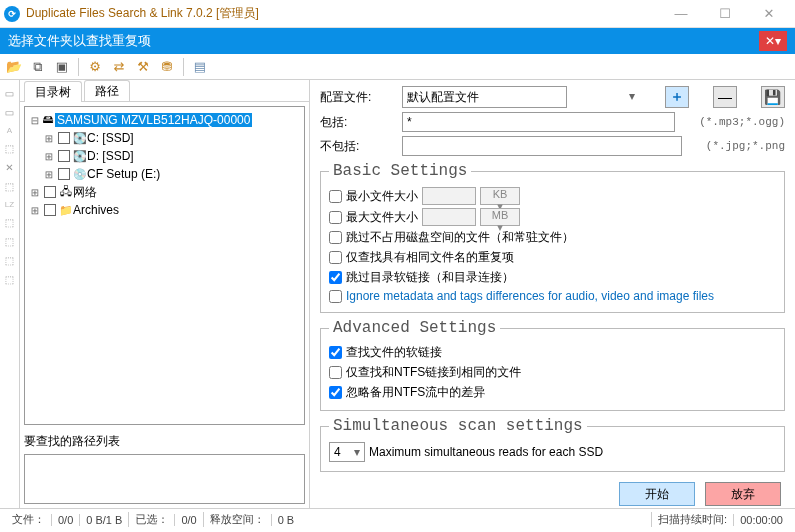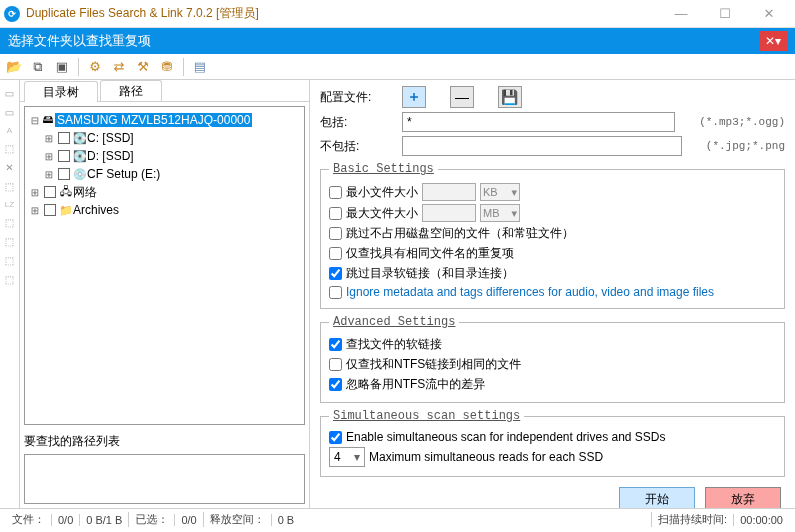--- a/index.html
+++ b/index.html
@@ -12,46 +12,46 @@
 .subbar { height: 26px; background: #0a8fe6; display: flex; align-items: center; padding: 0 8px; color: #fff; font-size: 13px; justify-content: flex-end; }
 .subbar .close-red { margin-left: auto; background: #e04040; width: 28px; height: 20px; display: flex; align-items: center; justify-content: center; color: #fff; font-size: 12px; }
 .toolbar { height: 26px; display: flex; align-items: center; padding: 2px 4px; gap: 4px; border-bottom: 1px solid #d0d0d0; }
 .toolbar .tbtn { width: 20px; height: 20px; display: flex; align-items: center; justify-content: center; font-size: 13px; color: #555; cursor: pointer; }
 .toolbar .sep { width: 1px; height: 18px; background: #ccc; margin: 0 2px; }
 .content { display: flex; height: 428px; }
 .left-strip { width: 20px; border-right: 1px solid #d0d0d0; display: flex; flex-direction: column; align-items: center; gap: 8px; padding-top: 8px; color: #999; font-size: 10px; }
 .left-strip span { writing-mode: horizontal-tb; }
 .left-panel { width: 290px; border-right: 1px solid #d0d0d0; display: flex; flex-direction: column; }
 .tabs { display: flex; border-bottom: 1px solid #d0d0d0; height: 22px; padding-left: 4px; }
-.tabs .tab { padding: 2px 18px; border: 1px solid #d0d0d0; border-bottom: none; background: #fff; font-size: 12px; margin-right: 2px; border-radius: 3px 3px 0 0; }
+.tabs .tab { padding: 2px 10px; border: 1px solid #d0d0d0; border-bottom: none; background: #fff; font-size: 12px; margin-right: 2px; border-radius: 3px 3px 0 0; }
 .tabs .tab.active { background: #fff; position: relative; top: 1px; }
 .tree { flex: 1; border: 1px solid #999; margin: 4px; padding: 4px; overflow: auto; font-family: "Courier New", monospace; font-size: 12px; }
 .tree .node { display: flex; align-items: center; height: 18px; white-space: nowrap; }
 .tree .exp { width: 12px; text-align: center; color: #666; font-size: 10px; cursor: pointer; }
 .tree .chk { width: 12px; height: 12px; border: 1px solid #666; margin: 0 3px; }
 .tree .fico { width: 14px; text-align: center; font-size: 11px; }
 .tree .sel { background: #0a8fe6; color: #fff; padding: 0 2px; }
 .pathlabel { margin: 4px; font-size: 12px; }
 .pathbox { height: 50px; border: 1px solid #999; margin: 0 4px 4px 4px; }
 .right-panel { flex: 1; padding: 6px 10px; display: flex; flex-direction: column; gap: 4px; overflow: hidden; }
 .row { display: flex; align-items: center; gap: 24px; }
 .row label { width: 58px; font-size: 12px; }
 .row .select-wide { flex: 1; height: 22px; border: 1px solid #999; padding: 0 4px; background: #fff; font-size: 12px; appearance: none; }
 .row .select-wrap { position: relative; flex: 1; }
 .row .select-wrap::after { content: "▾"; position: absolute; right: 6px; top: 3px; color: #666; pointer-events: none; }
 .row .smbtn { width: 24px; height: 22px; border: 1px solid #999; background: #e8e8e8; display: flex; align-items: center; justify-content: center; font-size: 14px; }
 .row .smbtn.plus { background: #cde8ff; color: #0a6fc0; font-weight: bold; }
 .row input[type=text] { height: 20px; border: 1px solid #999; padding: 0 4px; font-size: 12px; }
 .row .hint { color: #666; font-family: "Courier New", monospace; font-size: 11px; white-space: nowrap; }
 fieldset { border: 1px solid #bbb; padding: 4px 8px 6px 8px; margin-top: 2px; }
-fieldset legend { font-family: "Courier New", monospace; font-size: 12px; color: #555; padding: 0 4px; text-decoration: underline; }
+fieldset legend { font-family: "Courier New", monospace; font-size: 16px; color: #555; padding: 0 4px; }
 .chkrow { display: flex; align-items: center; gap: 4px; margin: 3px 0; font-size: 12px; }
 .chkrow input[type=checkbox] { width: 13px; height: 13px; }
 .chkrow .numbox { width: 54px; height: 18px; border: 1px solid #aaa; background: #f2f2f2; }
-.chkrow .unitbox { width: 40px; height: 18px; border: 1px solid #aaa; background: #f2f2f2; font-size: 11px; padding: 0 2px; display: flex; align-items: center; justify-content: space-between; color: #888; }
+.chkrow .unitbox { width: 40px; height: 18px; border: 1px solid #aaa; background: #f2f2f2; font-size: 11px; padding: 0 2px; display: flex; align-items: center; justify-content: space-between; color: #888; flex-direction: column; }
 .chkrow.link { color: #0a6fc0; font-family: "Courier New", monospace; }
 .simul-n { width: 36px; height: 20px; border: 1px solid #999; display: flex; align-items: center; justify-content: space-between; padding: 0 4px; font-size: 12px; }
 .bottom-btns { margin-top: auto; display: flex; justify-content: flex-end; gap: 10px; padding: 6px 4px; }
 .bottom-btns button { width: 76px; height: 24px; border: 1px solid #888; background: #fca5a5; font-size: 12px; }
 .bottom-btns button.primary { background: #cde8ff; border-color: #6aa8d8; }
 .statusbar { height: 22px; border-top: 1px solid #d0d0d0; display: flex; align-items: center; padding: 0 6px; font-size: 11px; color: #444; flex-wrap: nowrap; }
 .statusbar .cell { padding: 0 6px; border-left: 1px solid #ccc; }
 .statusbar .cell:first-child { border-left: none; }
 .statusbar .right { margin-left: auto; }
 .inp-include { flex: 1; }
@@ -144,20 +144,21 @@
           <span>Archives</span>
         </div>
     </div>
     <div class="pathlabel">要查找的路径列表</div>
     <div class="pathbox"></div>
   </div>
 
   <div class="right-panel">
     <div class="row">
       <label>配置文件:</label>
+      <div class="select-wrap"><input class="select-wide" readonly="" value="默认配置文件" style=""></div>
       <span class="smbtn plus">＋</span>
       <span class="smbtn">—</span>
       <span class="smbtn" style="color:#3a7fc0">💾</span>
     </div>
     <div class="row">
       <label>包括:</label>
       <input type="text" class="inp-include" value="*" style="">
       <span class="hint">(*.mp3;*.ogg)</span>
     </div>
     <div class="row">
@@ -215,24 +216,20 @@
           <span>仅查找和NTFS链接到相同的文件</span>
         </div>
       <div class="chkrow">
           <input type="checkbox" checked="" style="">
           <span>忽略备用NTFS流中的差异</span>
         </div>
     </fieldset>
 
     <fieldset>
       <legend>Simultaneous scan settings</legend>
-      <div class="chkrow" style="font-family:'Courier New',monospace">
-          <input type="checkbox" checked="" style="">
-          <span>Enable simultaneous scan for independent drives and SSDs</span>
-        </div>
       <div class="chkrow" style="font-family:'Courier New',monospace">
           <span class="simul-n">
             <span>4</span>
             <span style="color:#666">▾</span>
           </span>
           <span>Maximum simultaneous reads for each SSD</span>
         </div>
     </fieldset>
 
     <div class="bottom-btns">

